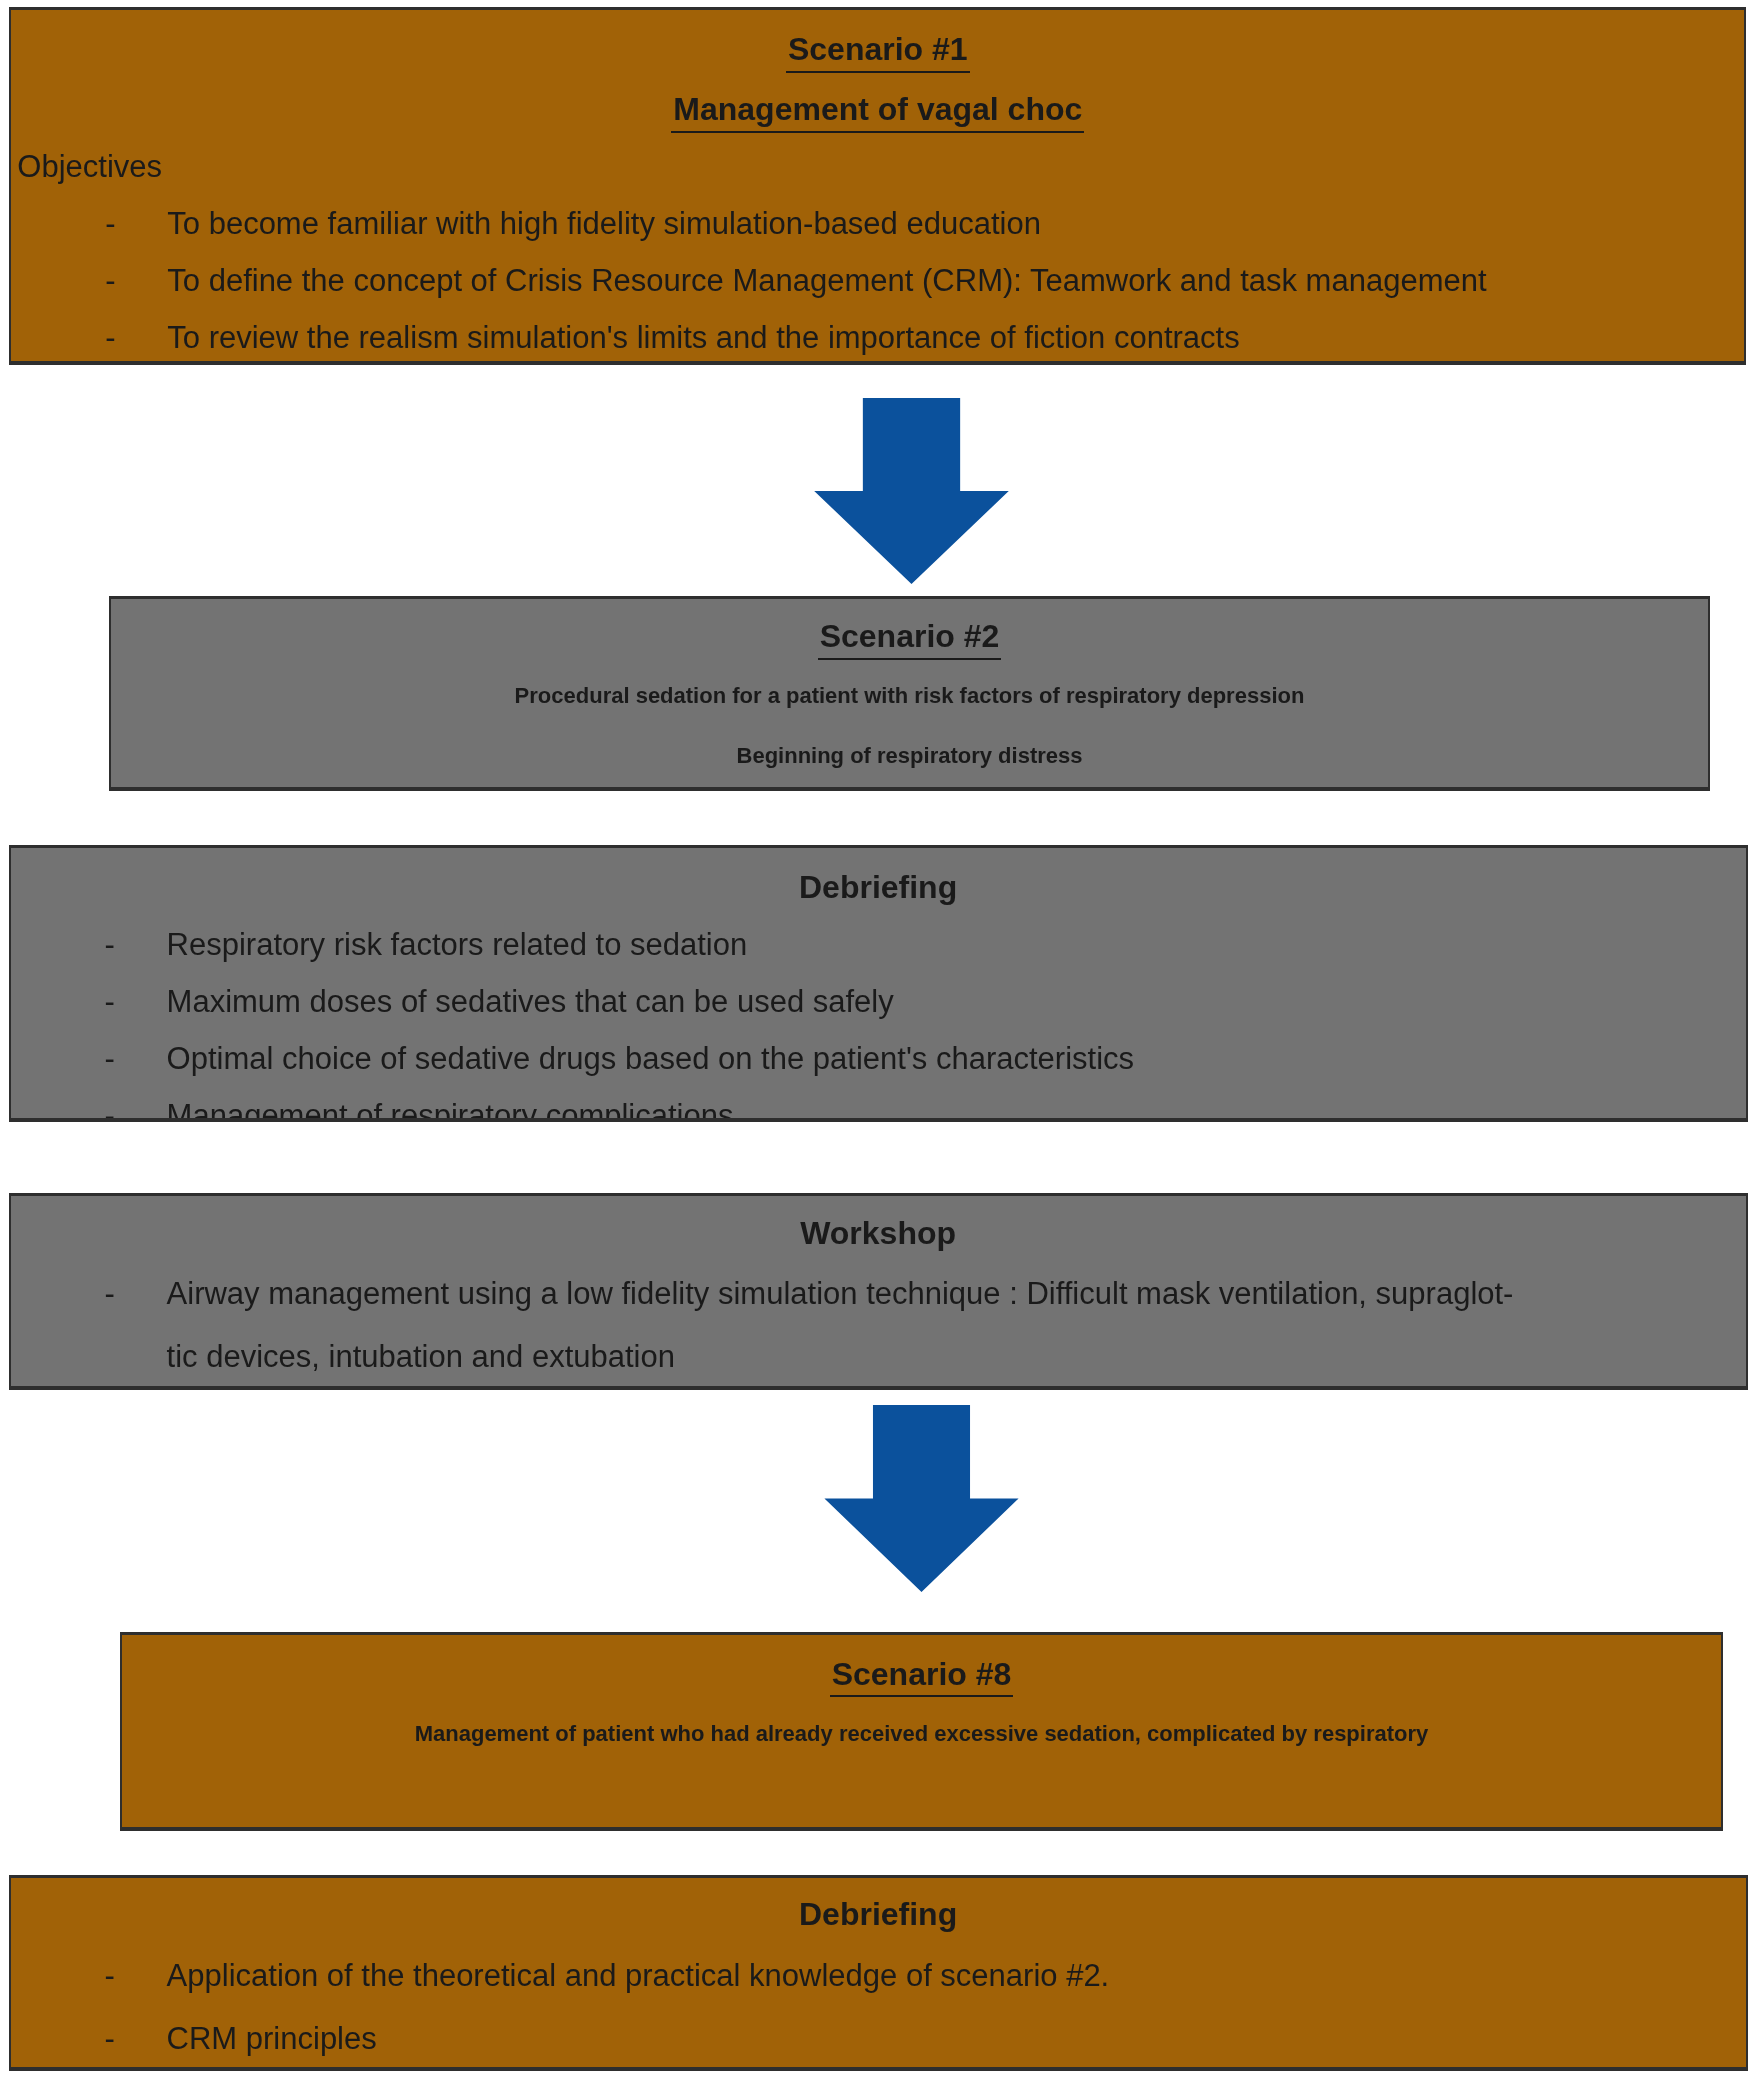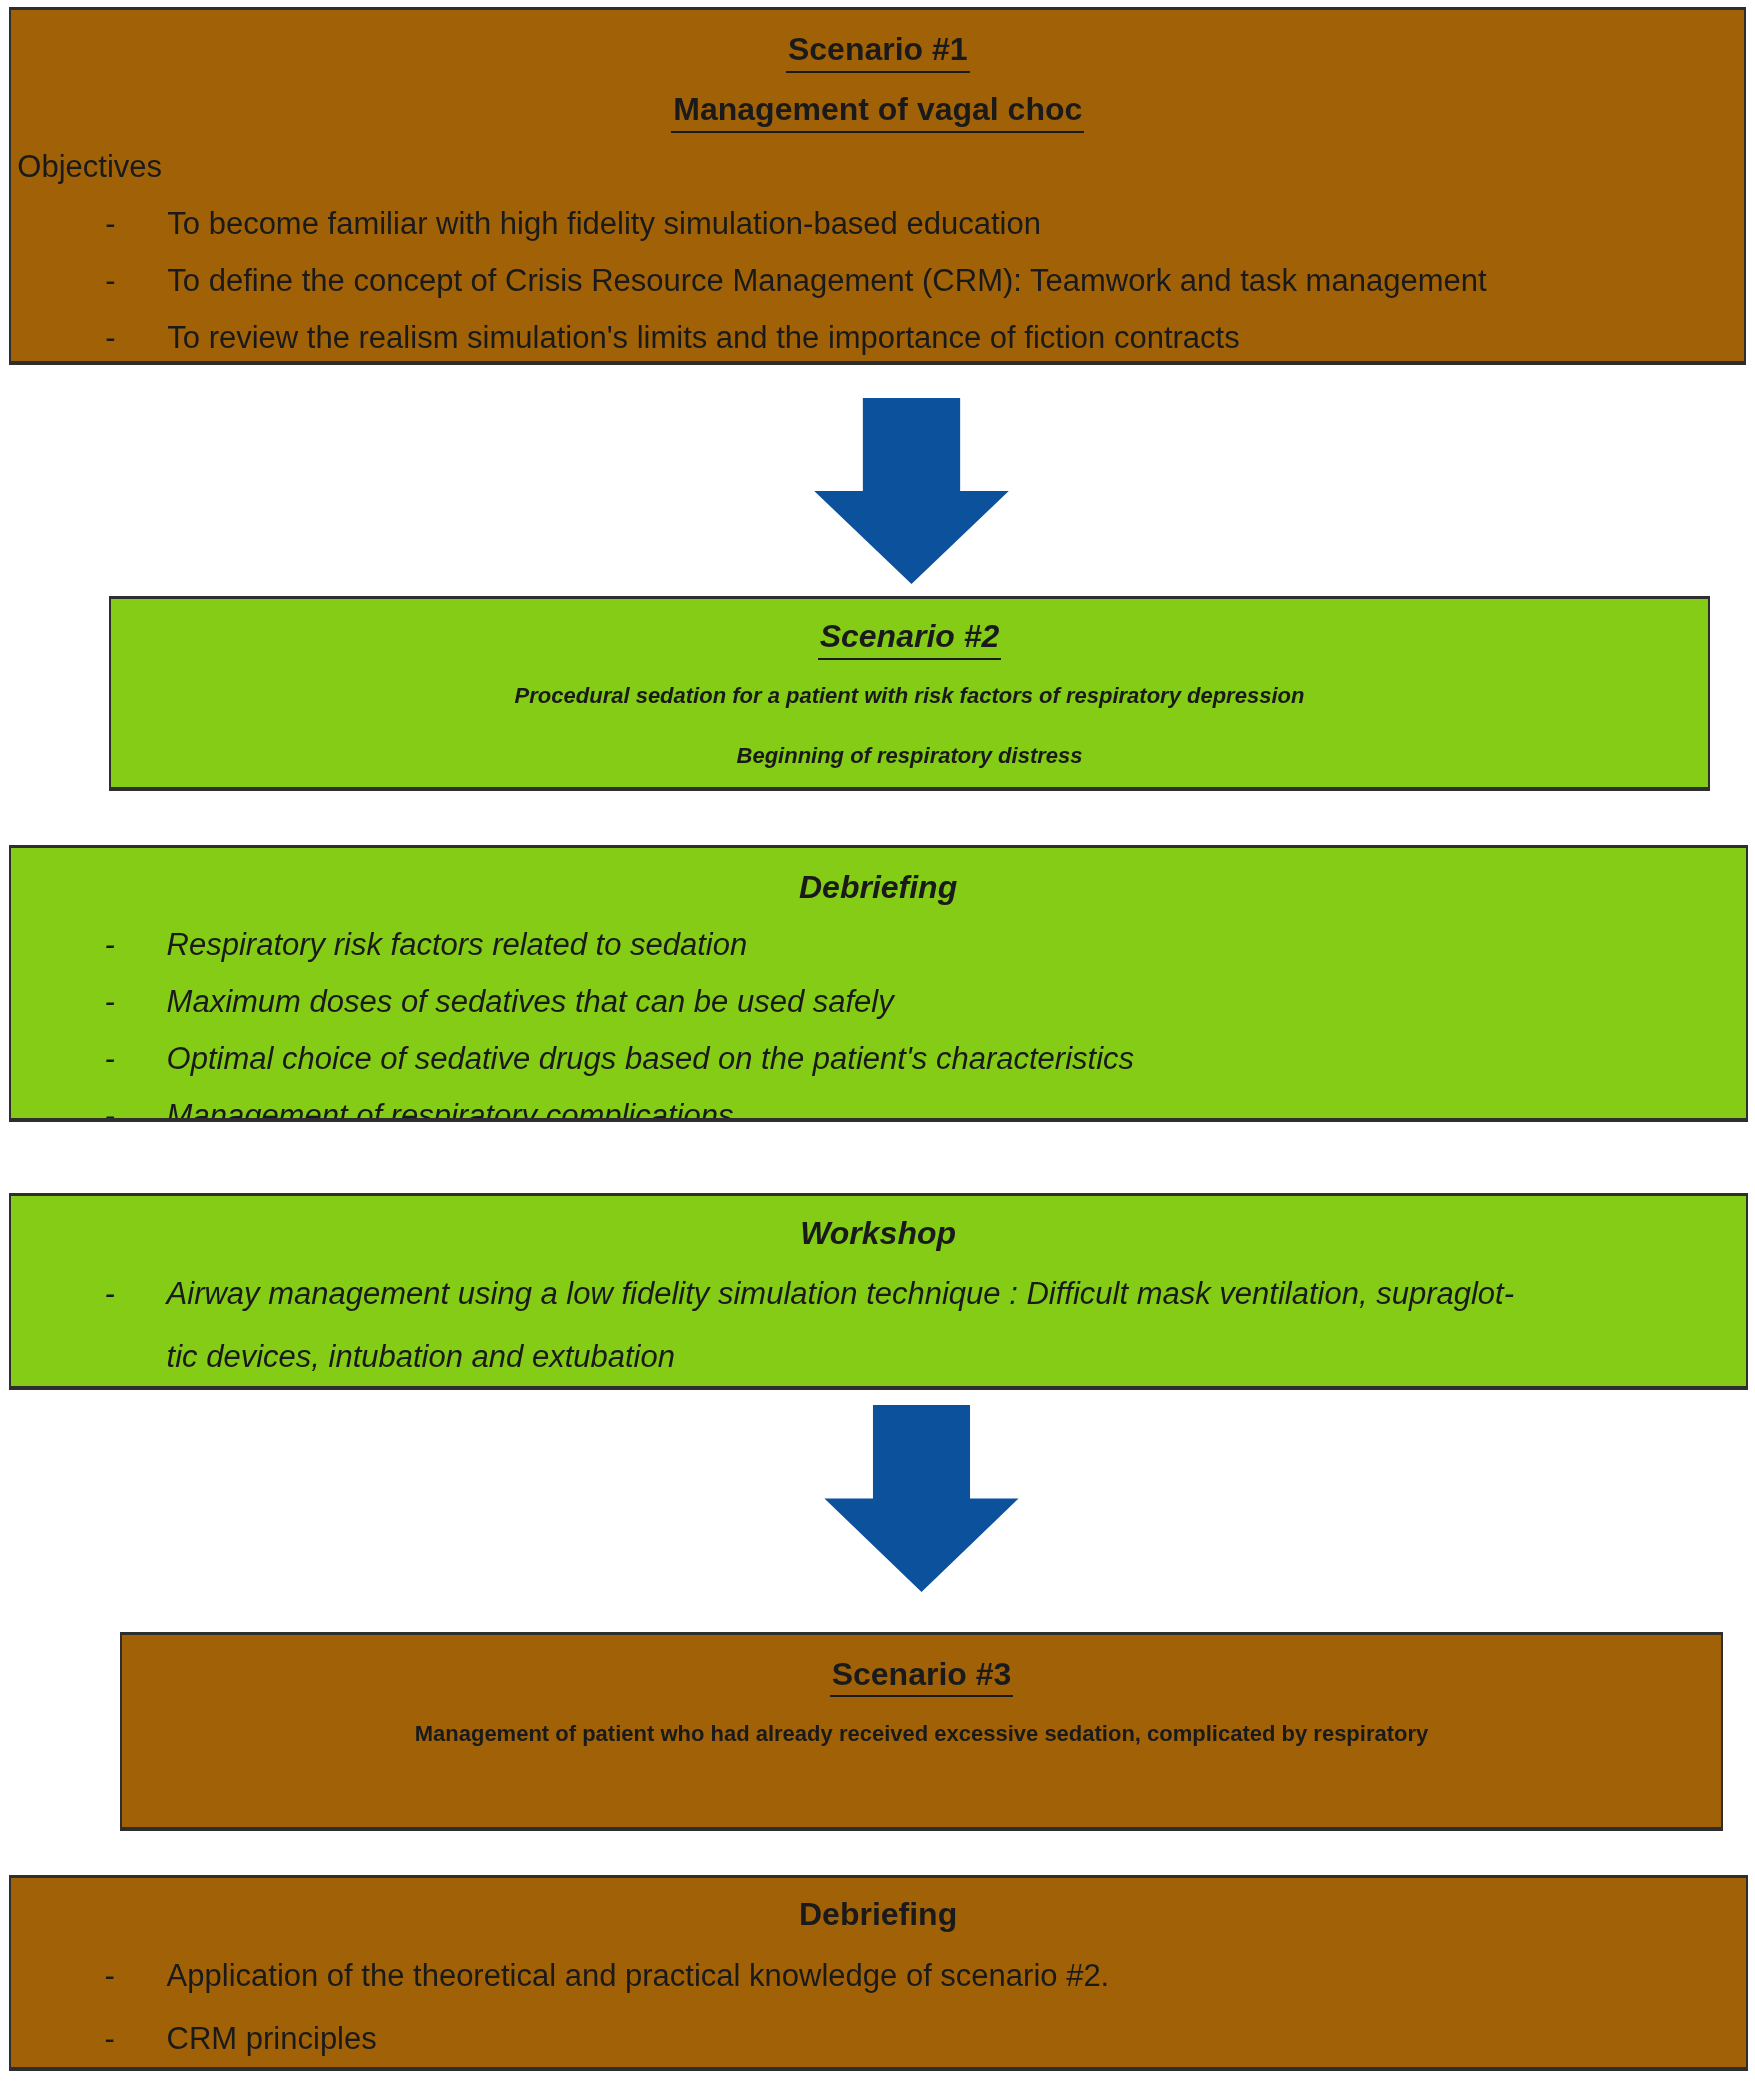--- a/index.html
+++ b/index.html
@@ -13,21 +13,21 @@
   }
   .box {
     position:absolute;
     box-sizing:border-box;
     border:2.9px solid #2e2e2e;
     border-top-width:3.6px;
     border-bottom-width:4.3px;
     overflow:hidden;
   }
   .box.gray { background:#a16207; }
-  .box.blue { background:#84cc16;font-style:italic; }
+  .box.blue { background:#737373; }
 
   .line {
     font-size:22px;
     line-height:60px;
     white-space:nowrap;
   }
   .center { text-align:center; }
   .semibold { font-weight:600; }
   .bold { font-weight:700; }
   .heading { font-size:32px; }
@@ -141,21 +141,21 @@
       </span>
     </div>
   </div>
 
   <svg class="arrow" style="left:824px; top:1405px;" width="195" height="187" viewBox="0 0 272 262">
     <polygon points="68,0 204,0 204,131 272,131 136,262 0,131 68,131" fill="#0b519c"></polygon>
   </svg>
 
   <div class="box gray pad-t-12" style="left:120px; top:1632px; width:1603px; height:199px;">
     <div class="line center semibold heading">
-      <span class="u">Scenario #3</span>
+      <span class="u">Scenario #8</span>
     </div>
     <div class="line center semibold">Management of patient who had already received excessive sedation, complicated by respiratory</div>
   </div>
 
   <div class="box gray pad-t-10" style="left:8.6px; top:1875px; width:1739px; height:196px;">
     <div class="line center bold heading" style="line-height:59px;">Debriefing</div>
     <div class="bullet-row" style="line-height:63px;">
       <span class="dash">-</span>
       <span class="btext">Application of the theoretical and practical knowledge of scenario #2.</span>
     </div>

